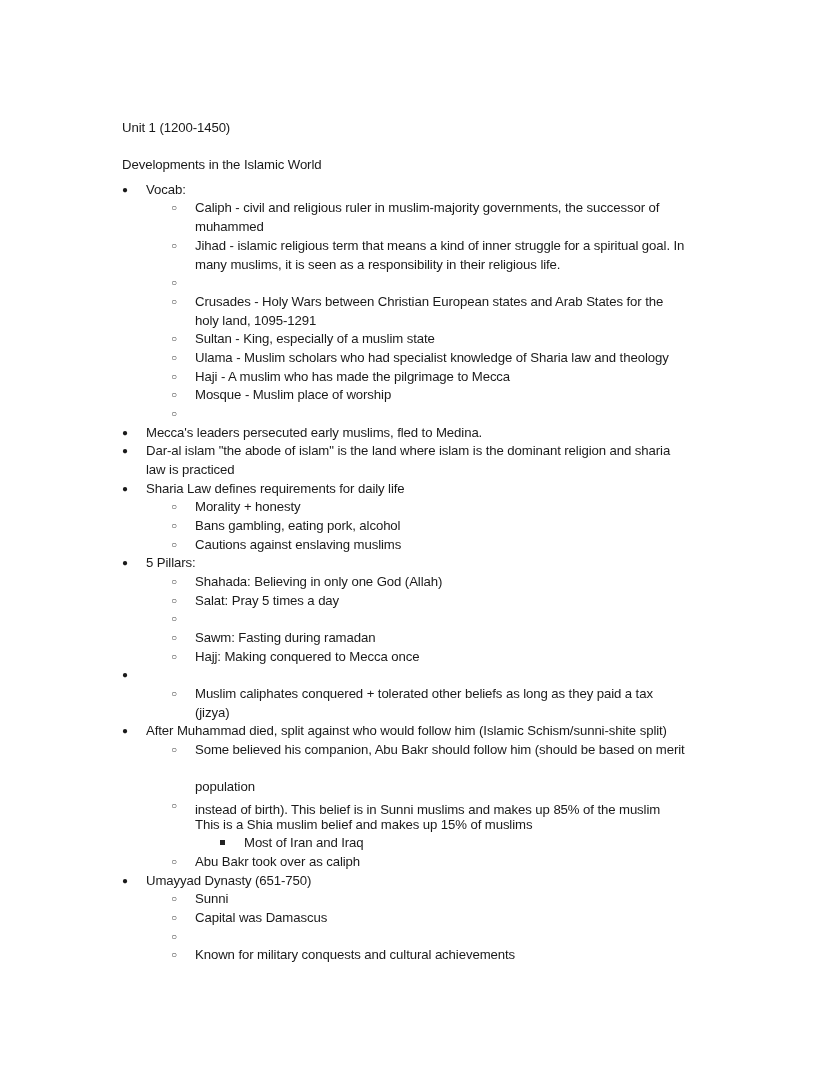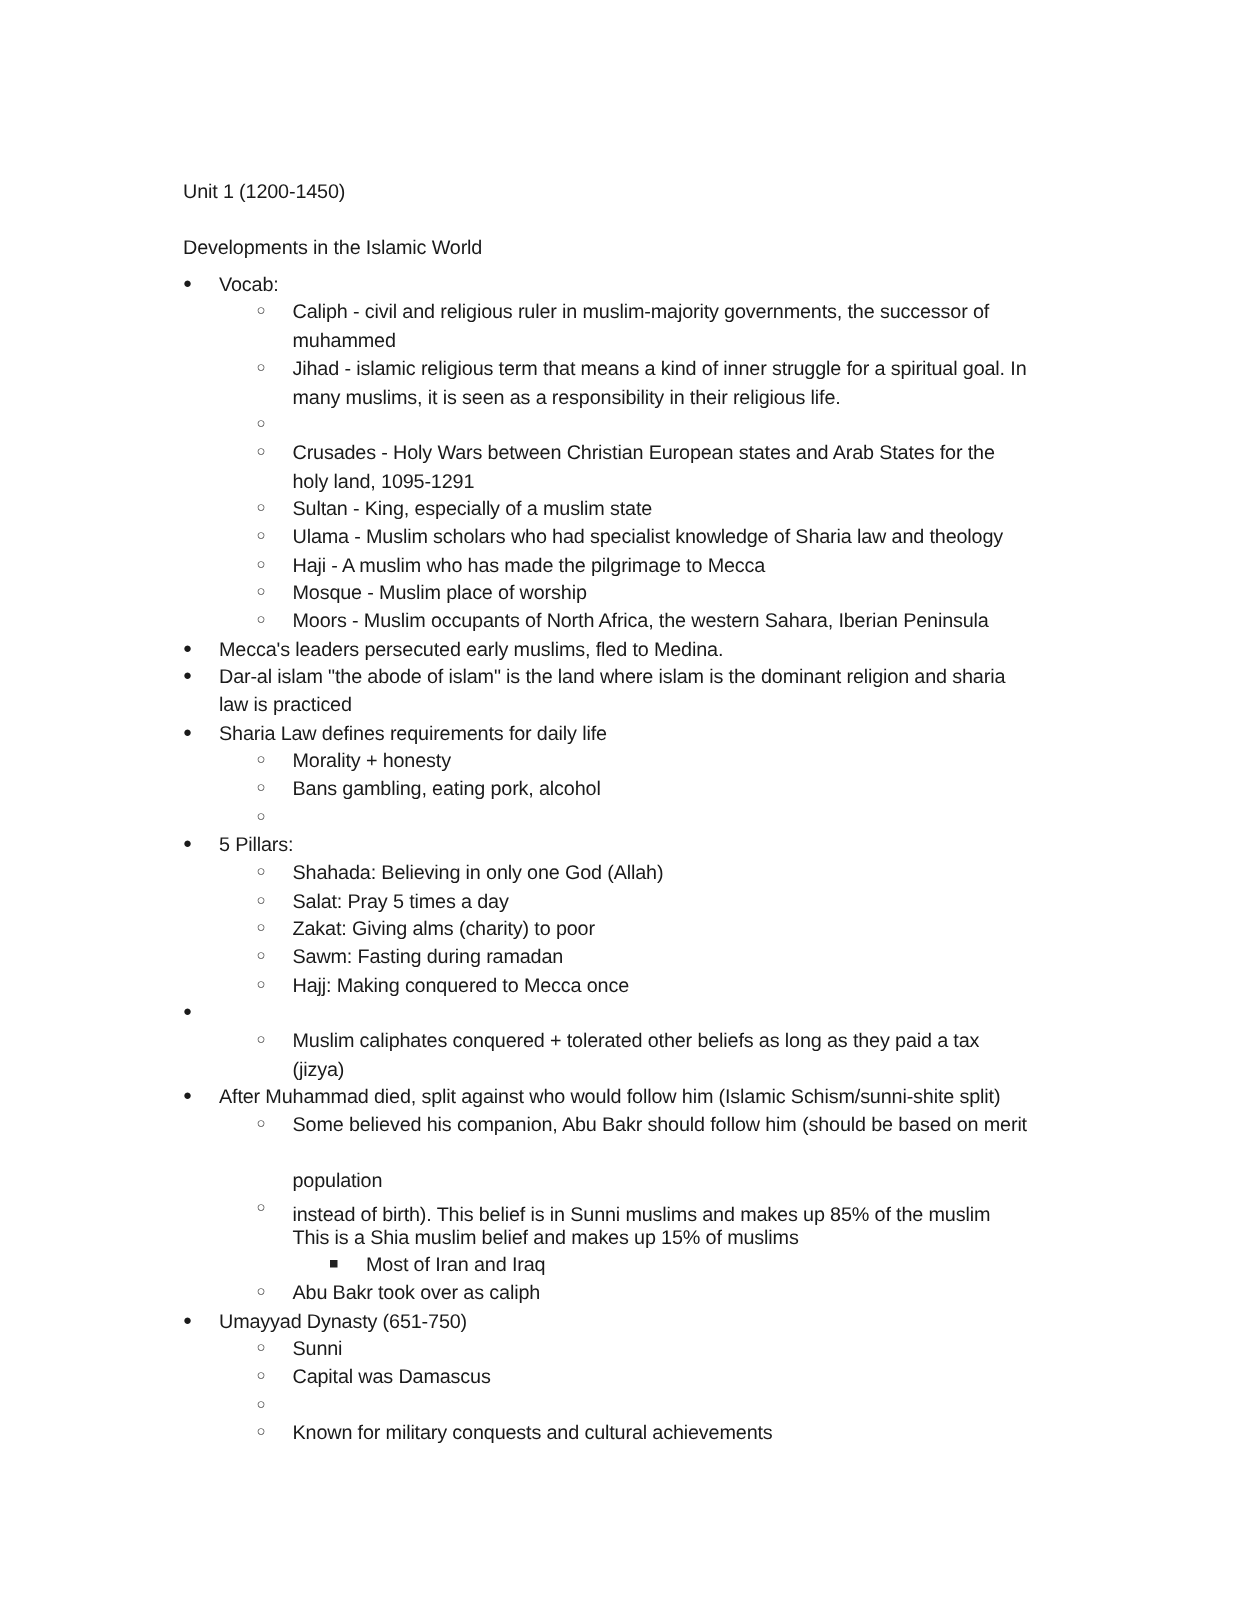--- a/index.html
+++ b/index.html
@@ -82,51 +82,50 @@
   <div class="bullet b2" style="top:348px">○</div>
   <div class="line l2" style="top:348px">Ulama - Muslim scholars who had specialist knowledge of Sharia law and theology</div>
 
   <div class="bullet b2" style="top:367px">○</div>
   <div class="line l2" style="top:367px">Haji - A muslim who has made the pilgrimage to Mecca</div>
 
   <div class="bullet b2" style="top:385px">○</div>
   <div class="line l2" style="top:385px">Mosque - Muslim place of worship</div>
 
   <div class="bullet b2" style="top:404px">○</div>
-  <div class="line l2" style="top:404px">Moors - Muslim occupants of North Africa, the western Sahara, Iberian Peninsula</div>
 
   <div class="bullet b1" style="top:423px">●</div>
   <div class="line l1" style="top:423px">Mecca's leaders persecuted early muslims, fled to Medina.</div>
 
   <div class="bullet b1" style="top:441px">●</div>
   <div class="line l1" style="top:441px">Dar-al islam "the abode of islam" is the land where islam is the dominant religion and sharia</div>
   <div class="line l1" style="top:460px">law is practiced</div>
 
   <div class="bullet b1" style="top:479px">●</div>
   <div class="line l1" style="top:479px">Sharia Law defines requirements for daily life</div>
 
   <div class="bullet b2" style="top:497px">○</div>
   <div class="line l2" style="top:497px">Morality + honesty</div>
 
   <div class="bullet b2" style="top:516px">○</div>
   <div class="line l2" style="top:516px">Bans gambling, eating pork, alcohol</div>
 
   <div class="bullet b2" style="top:535px">○</div>
+  <div class="line l2" style="top:535px">Cautions against enslaving muslims</div>
 
   <div class="bullet b1" style="top:553px">●</div>
   <div class="line l1" style="top:553px">5 Pillars:</div>
 
   <div class="bullet b2" style="top:572px">○</div>
   <div class="line l2" style="top:572px">Shahada: Believing in only one God (Allah)</div>
 
   <div class="bullet b2" style="top:591px">○</div>
   <div class="line l2" style="top:591px">Salat: Pray 5 times a day</div>
 
   <div class="bullet b2" style="top:609px">○</div>
-  <div class="line l2" style="top:609px">Zakat: Giving alms (charity) to poor</div>
 
   <div class="bullet b2" style="top:628px">○</div>
   <div class="line l2" style="top:628px">Sawm: Fasting during ramadan</div>
 
   <div class="bullet b2" style="top:647px">○</div>
   <div class="line l2" style="top:647px">Hajj: Making conquered to Mecca once</div>
 
   <div class="bullet b1" style="top:665px">●</div>
 
   <div class="bullet b2" style="top:684px">○</div>

